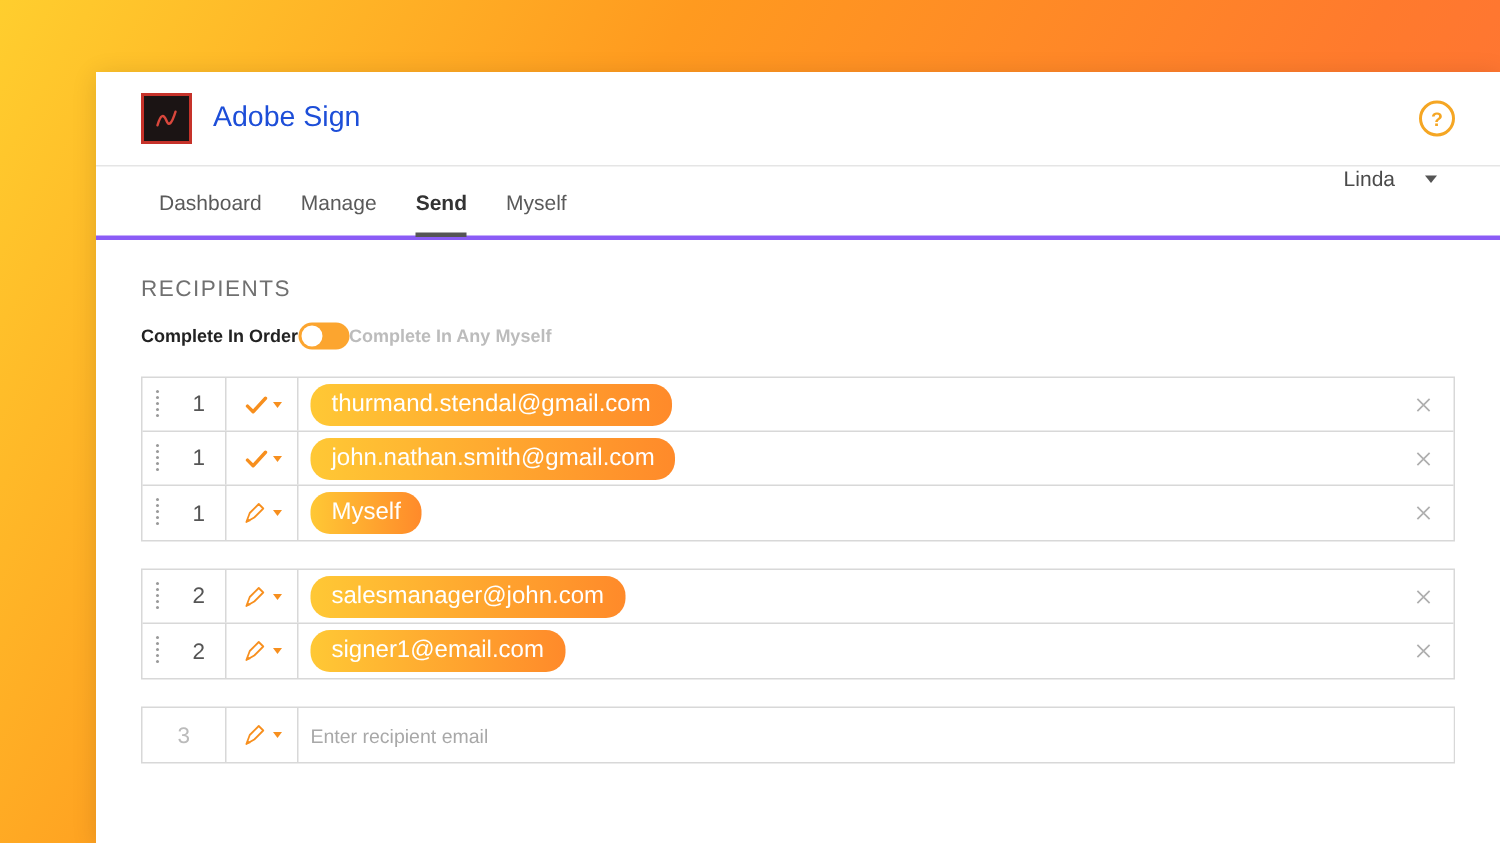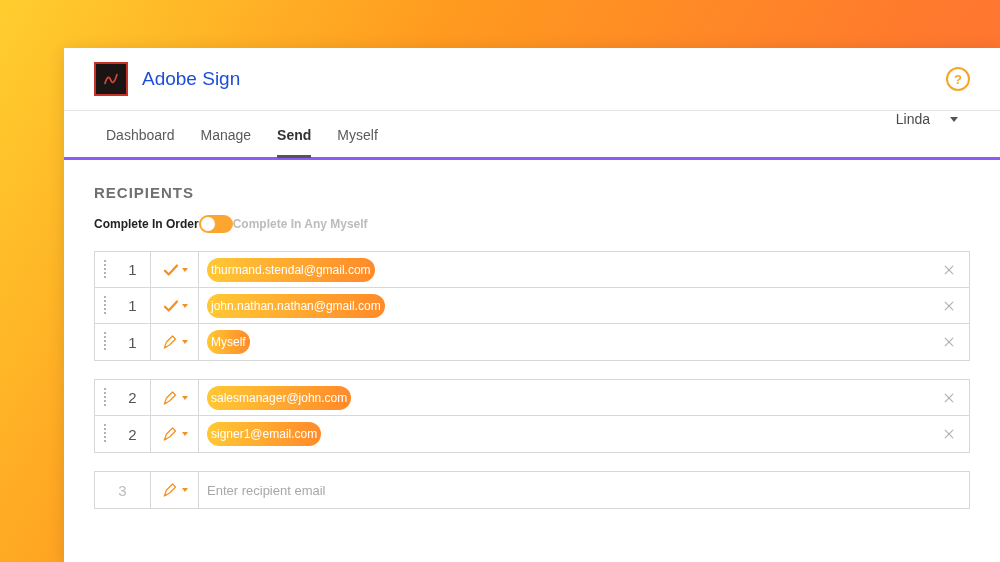--- a/index.html
+++ b/index.html
@@ -9,39 +9,39 @@
     .logo { width: 34px; height: 34px; border: 2px solid #c6322a; background: #1b1414; display: flex; align-items: center; justify-content: center; margin-right: 14px; }
     .logo svg { width: 18px; height: 18px; }
     .app-title { font-size: 19px; color: #1d4ed8; font-weight: 400; }
     .help { margin-left: auto; width: 24px; height: 24px; border: 2px solid #f5a623; border-radius: 50%; display: flex; align-items: center; justify-content: center; color: #f5a623; font-size: 13px; font-weight: 600; cursor: pointer; }
     .tabs { display: flex; align-items: flex-start; padding: 0 42px; border-bottom: 3px solid #8b5cf6; }
     .tab { padding: 16px 18px 14px 0; margin-right: 8px; font-size: 14px; color: #5a5a5a; cursor: pointer; }
     .tab.active { font-weight: 600; color: #333; position: relative; }
     .tab.active::after { content: ""; position: absolute; left: 0; right: 18px; bottom: -1px; height: 3px; background: #555; }
     .user { margin-left: auto; font-size: 14px; color: #4a4a4a; display: flex; align-items: center; gap: 20px; cursor: pointer; }
     .content { padding: 24px 30px 0 30px; }
-    .section-title { font-size: 15px; letter-spacing: 1px; color: #707070; font-weight: 700; margin-bottom: 14px; }
+    .section-title { font-size: 15px; letter-spacing: 1px; color: #707070; font-weight: 400; margin-bottom: 14px; }
     .order-row { display: flex; align-items: center; margin-bottom: 18px; }
     .order-lbl { font-size: 12px; font-weight: 700; color: #222; }
     .order-alt { font-size: 12px; font-weight: 600; color: #bcbcbc; }
     .toggle { width: 34px; height: 18px; background: #fca52f; border-radius: 9px; position: relative; cursor: pointer; }
     .toggle::after { content: ""; position: absolute; left: 2px; top: 2px; width: 14px; height: 14px; background: #fff; border-radius: 50%; }
     .groups { display: flex; flex-direction: column; gap: 18px; }
     .group { border: 1px solid #d8d8d8; }
     .row { display: flex; align-items: stretch; height: 36px; border-bottom: 1px solid #d8d8d8; }
     .row:last-child { border-bottom: none; }
     .drag { width: 20px; display: flex; align-items: center; justify-content: center; }
     .drag svg { width: 4px; height: 22px; }
     .num { width: 36px; border-right: 1px solid #d8d8d8; display: flex; align-items: center; justify-content: center; font-size: 15px; color: #555; }
     .num.muted { color: #bbb; }
     .role { width: 48px; border-right: 1px solid #d8d8d8; display: flex; align-items: center; justify-content: center; gap: 2px; cursor: pointer; }
     .role svg { width: 18px; height: 18px; }
     .role .caret { width: 0; height: 0; border-left: 3px solid transparent; border-right: 3px solid transparent; border-top: 4px solid #f78f1e; }
     .chip-wrap { flex: 1; display: flex; align-items: center; padding-left: 8px; }
-    .chip { padding: 5px 4px; border-radius: 13px; font-size: 12px; color: #fff; background: linear-gradient(90deg, #ffc835 0%, #ff8a2a 100%); font-weight: 500; }
+    .chip { padding: 5px 14px; border-radius: 13px; font-size: 16px; color: #fff; background: linear-gradient(90deg, #ffc835 0%, #ff8a2a 100%); font-weight: 500; }
     .remove { width: 40px; display: flex; align-items: center; justify-content: center; cursor: pointer; }
     .remove svg { width: 14px; height: 14px; stroke: #b0b0b0; stroke-width: 2; }
     .row.new .drag, .row.new .num { border-right: 1px solid #d8d8d8; }
     .row.new .num { width: 56px; }
     input.recip { border: none; outline: none; font-size: 13px; flex: 1; height: 100%; padding: 0; color: #ec4899; }
     input.recip::placeholder { color: #a8a8a8; }
   </style>
 </head>
 <body>
 
@@ -115,21 +115,21 @@
               </svg>
             </div>
           <div class="num">1</div>
           <div class="role">
             <svg viewBox="0 0 24 24">
                 <path d="M4 13 L9 18 L20 6" stroke="#f78f1e" stroke-width="3" fill="none" stroke-linecap="round" stroke-linejoin="round"></path>
               </svg>
             <span class="caret"></span>
           </div>
           <div class="chip-wrap">
-              <span class="chip">john.nathan.nathan@gmail.com</span>
+              <span class="chip">john.nathan.smith@gmail.com</span>
             </div>
           <div class="remove">
               <svg viewBox="0 0 24 24">
                 <path d="M5 5 L19 19 M19 5 L5 19"></path>
               </svg>
             </div>
         </div>
         <div class="row">
           <div class="drag">
               <svg viewBox="0 0 4 22">

